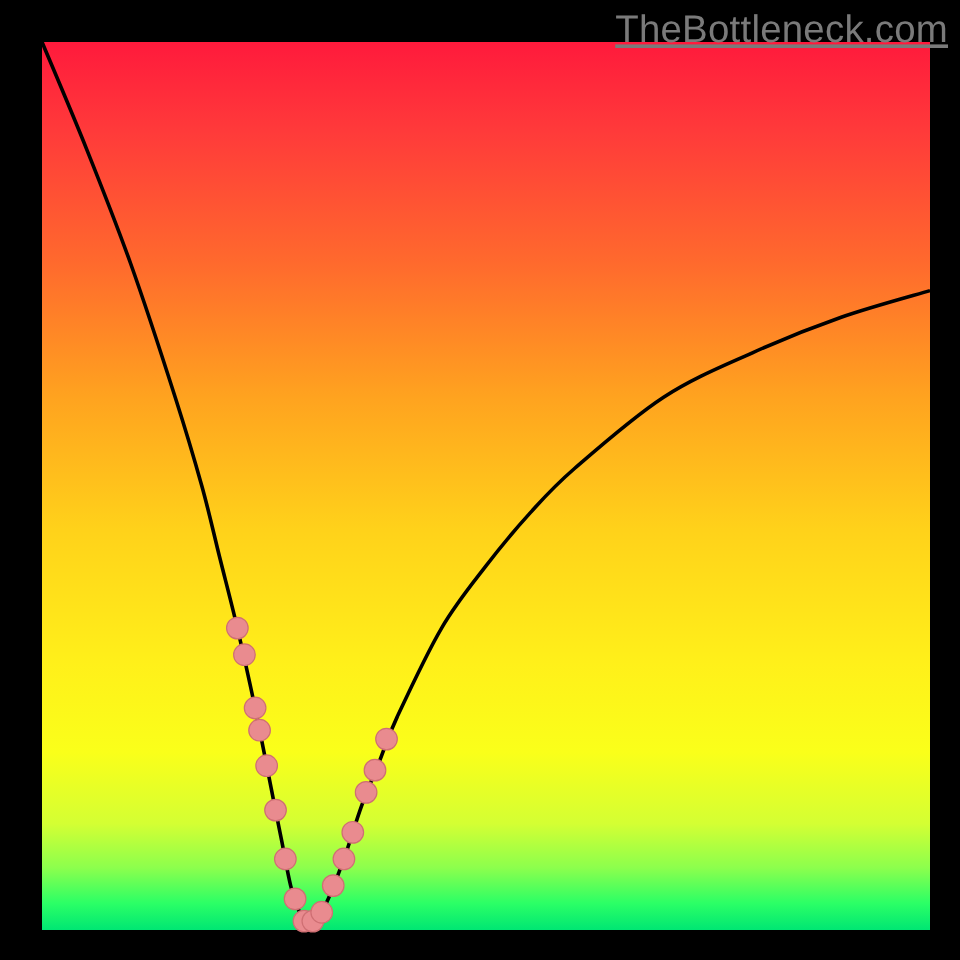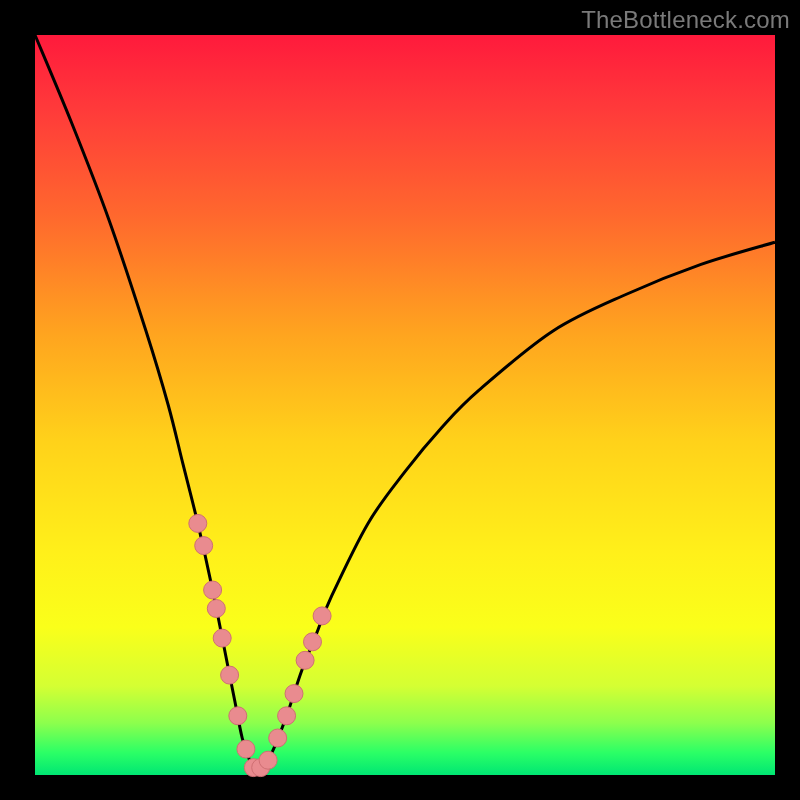--- a/index.html
+++ b/index.html
@@ -35,23 +35,24 @@
       #8cff4d 93%,
       #2bff66 97%,
       #00e673 100%
     );
   }
   .watermark {
     position: absolute;
     top: 6px;
     right: 10px;
     color: #7a7a7a;
-    font-size: 24px;
+    font-size: 32px;
     letter-spacing: 0.2px;
     user-select: none;
+    text-decoration: underline;
   }
   svg.curve {
     position: absolute;
     left: 0; top: 0;
     width: 740px; height: 740px;
     overflow: visible;
   }
 </style>
 </head>
 <body>

